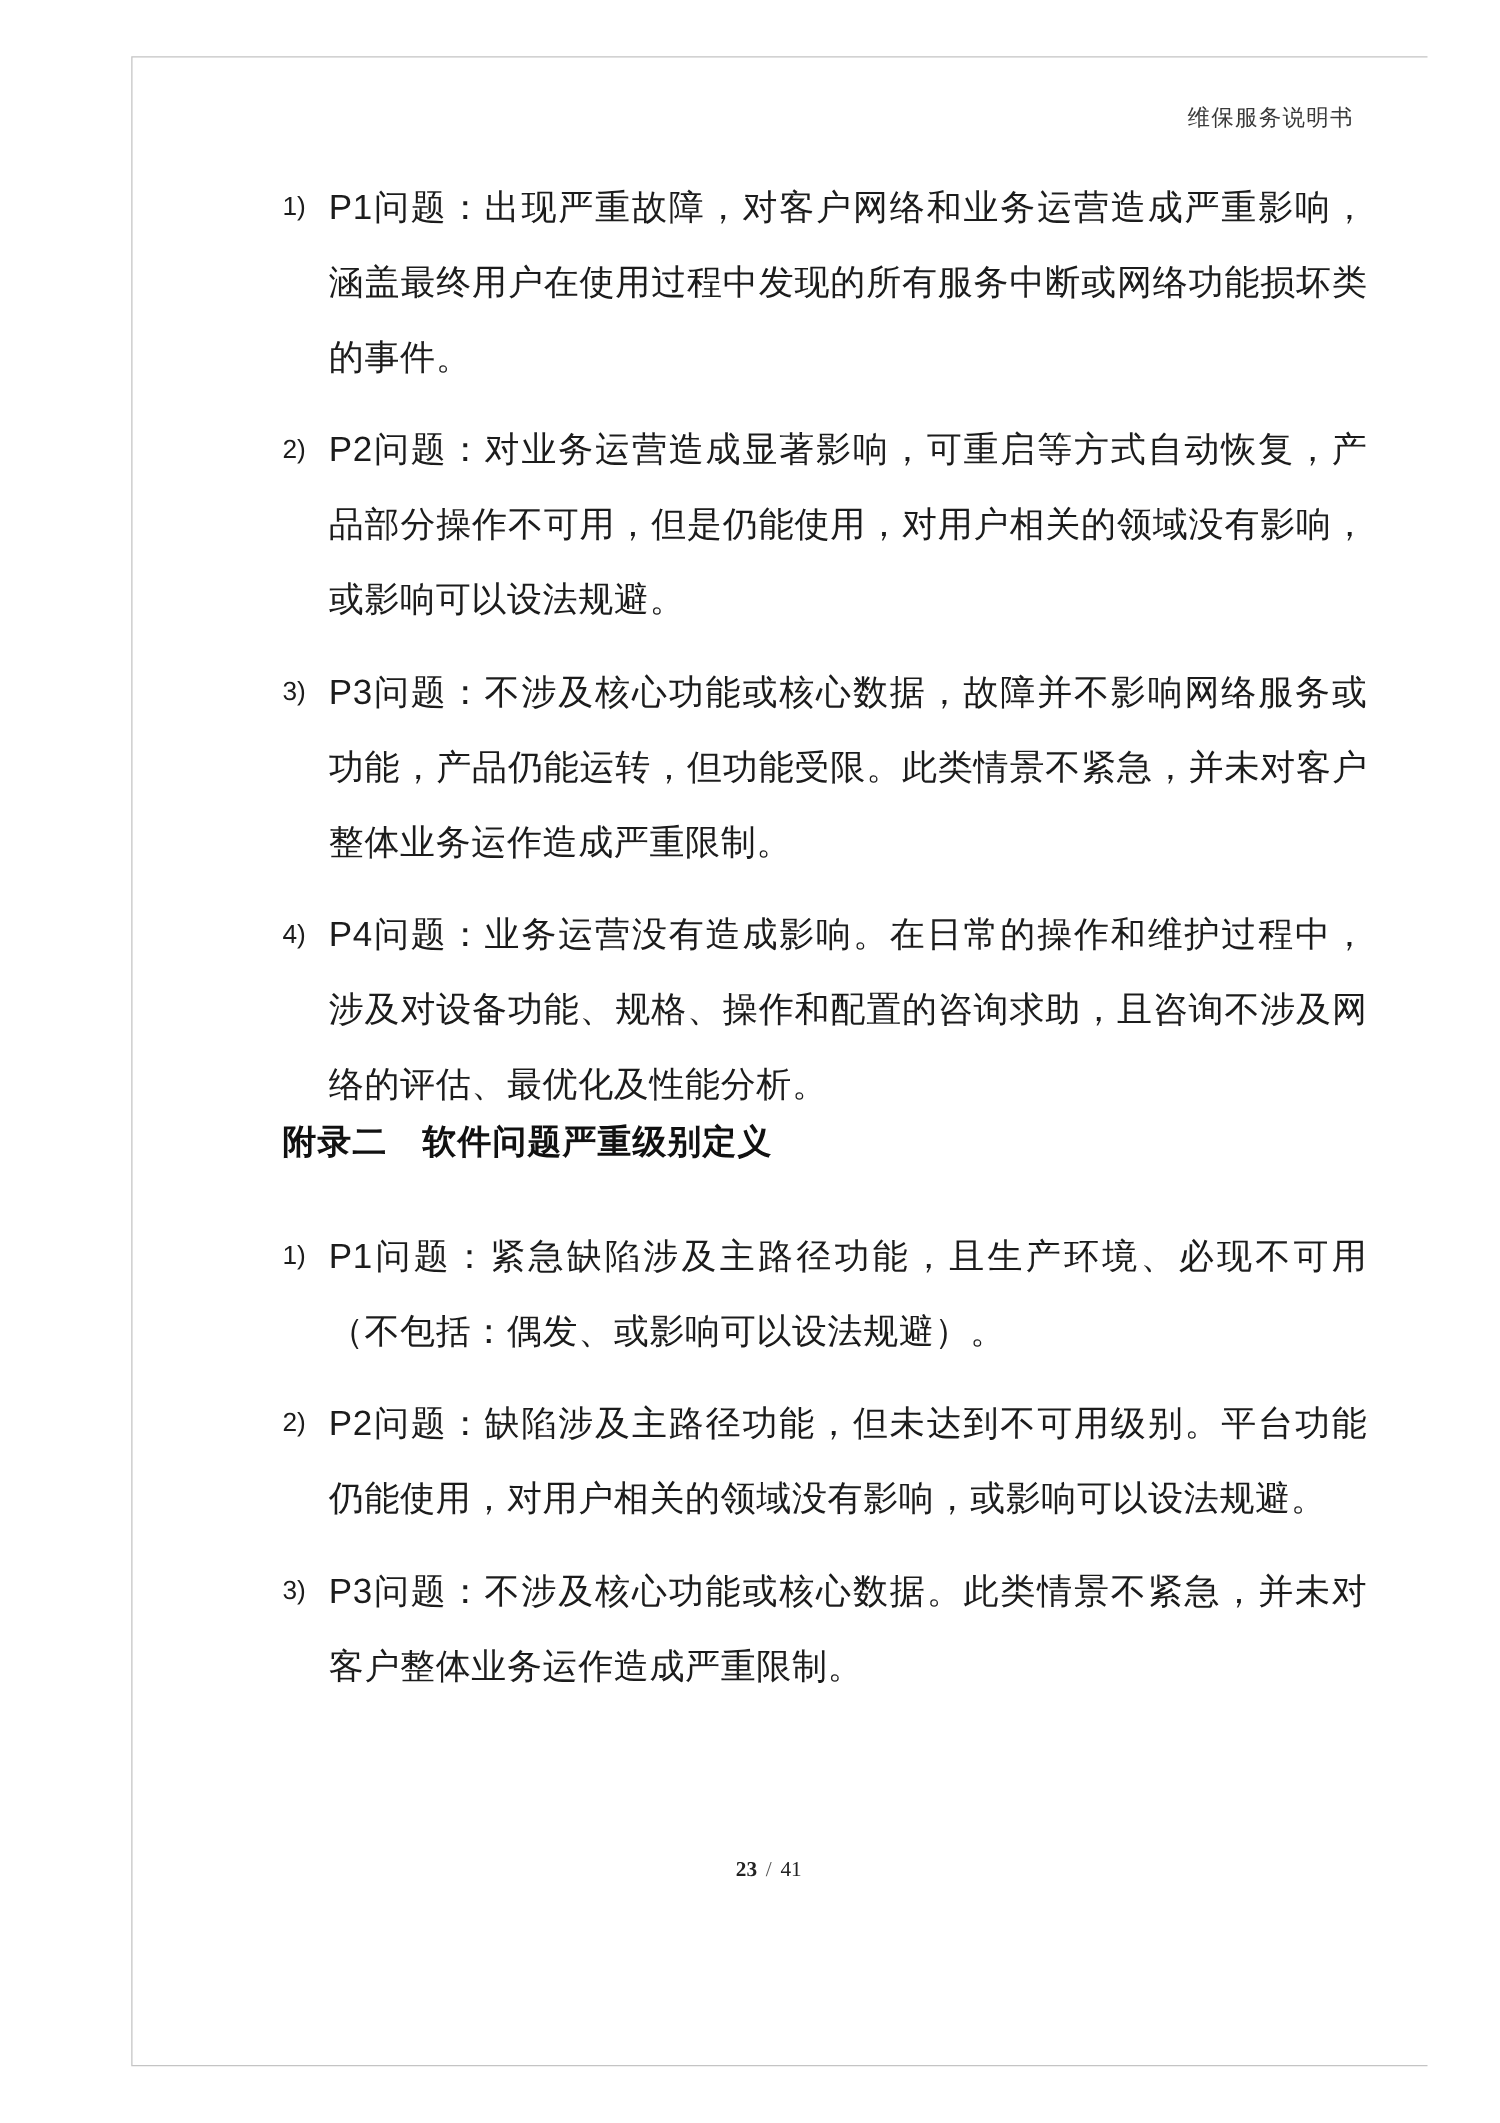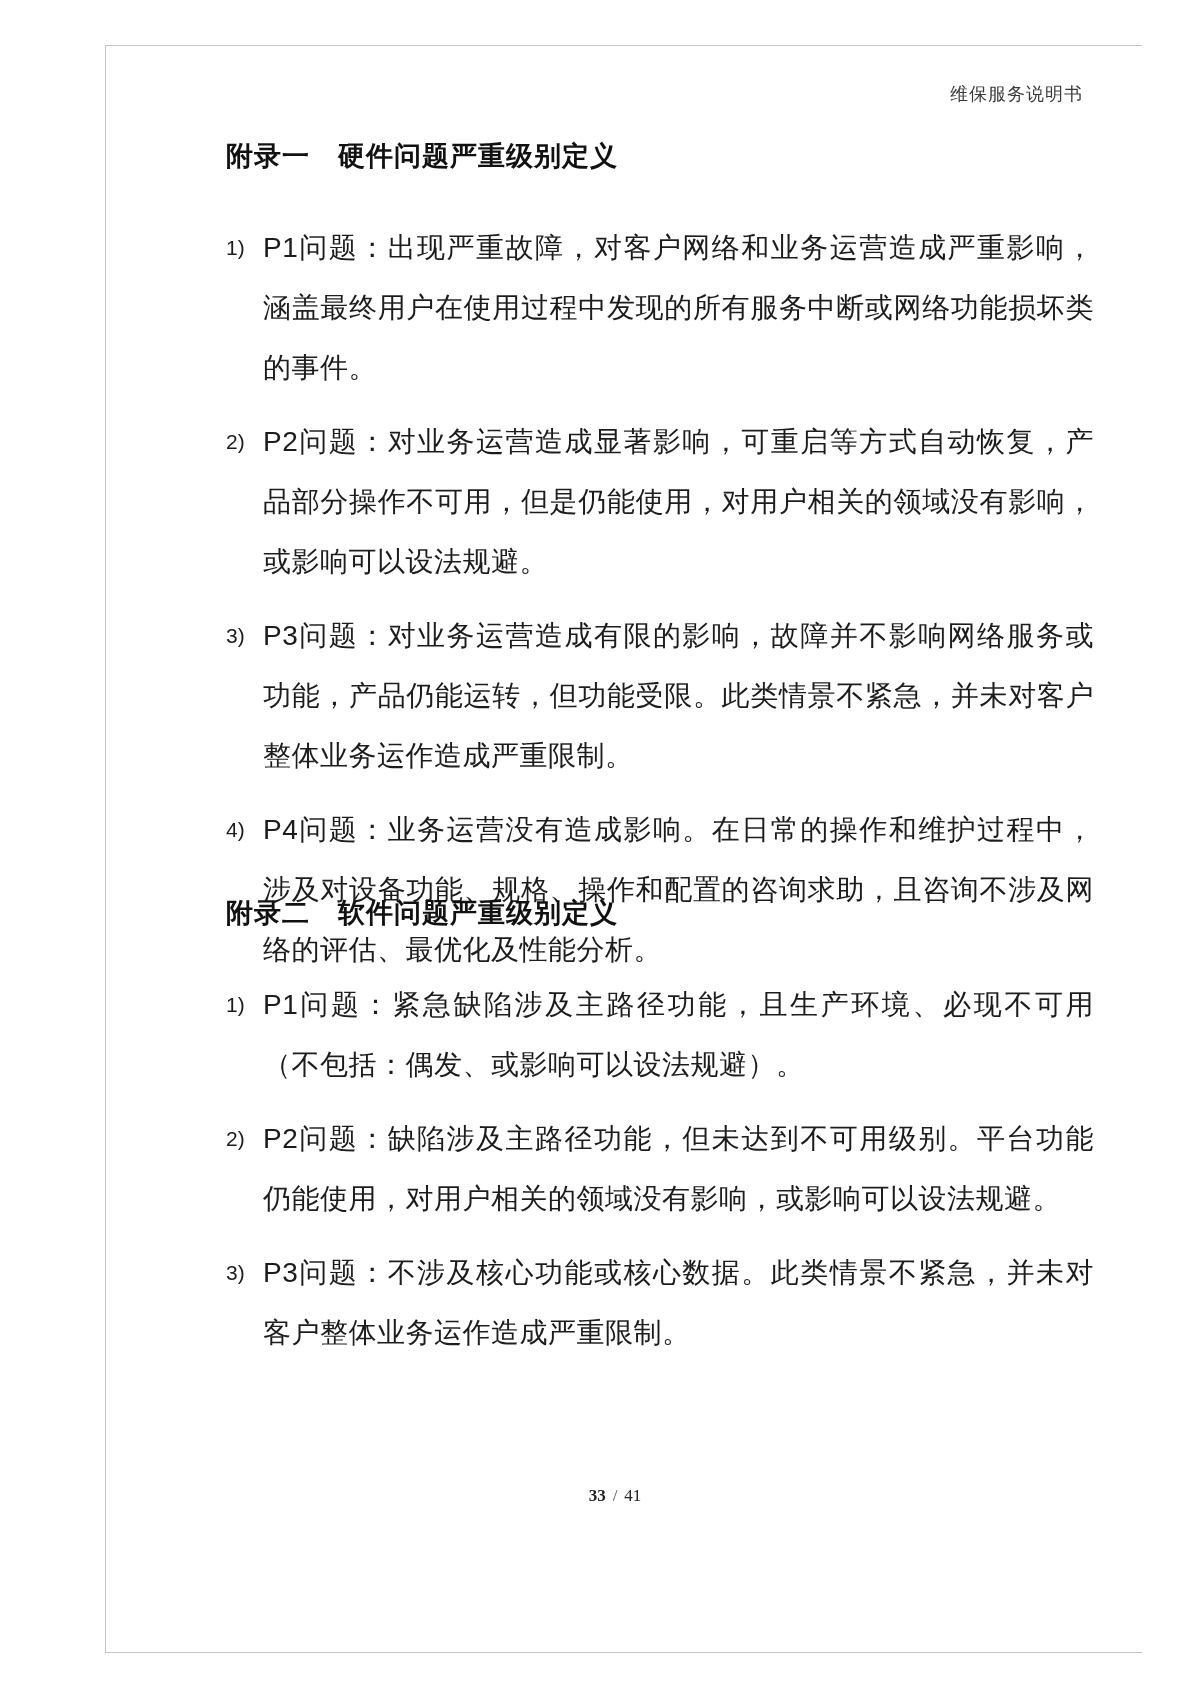--- a/index.html
+++ b/index.html
@@ -78,32 +78,31 @@
 </head>
 <body>
 
 <div class="page">
 
   <div class="frame"></div>
 
   <div class="doc-header">维保服务说明书</div>
 
   <div class="section section-1">
-    <div class="section-title">附录一　硬件问题严重级别定义</div>
     <div class="item">
       <div class="item-num">1)</div>
       <div class="item-text">P1问题：出现严重故障，对客户网络和业务运营造成严重影响，涵盖最终用户在使用过程中发现的所有服务中断或网络功能损坏类的事件。</div>
     </div>
     <div class="item">
       <div class="item-num">2)</div>
       <div class="item-text">P2问题：对业务运营造成显著影响，可重启等方式自动恢复，产品部分操作不可用，但是仍能使用，对用户相关的领域没有影响，或影响可以设法规避。</div>
     </div>
     <div class="item">
       <div class="item-num">3)</div>
-      <div class="item-text">P3问题：对业务运营造成有限的影响，故障并不影响网络服务或功能，产品仍能运转，但功能受限。此类情景不紧急，并未对客户整体业务运作造成严重限制。</div>
+      <div class="item-text">P3问题：不涉及核心功能或核心数据，故障并不影响网络服务或功能，产品仍能运转，但功能受限。此类情景不紧急，并未对客户整体业务运作造成严重限制。</div>
     </div>
     <div class="item">
       <div class="item-num">4)</div>
       <div class="item-text">P4问题：业务运营没有造成影响。在日常的操作和维护过程中，涉及对设备功能、规格、操作和配置的咨询求助，且咨询不涉及网络的评估、最优化及性能分析。</div>
     </div>
   </div>
 
   <div class="section section-2">
     <div class="section-title">附录二　软件问题严重级别定义</div>
     <div class="item">
@@ -114,16 +113,16 @@
       <div class="item-num">2)</div>
       <div class="item-text">P2问题：缺陷涉及主路径功能，但未达到不可用级别。平台功能仍能使用，对用户相关的领域没有影响，或影响可以设法规避。</div>
     </div>
     <div class="item">
       <div class="item-num">3)</div>
       <div class="item-text">P3问题：不涉及核心功能或核心数据。此类情景不紧急，并未对客户整体业务运作造成严重限制。</div>
     </div>
   </div>
 
   <div class="doc-footer">
-    <span class="footer-current">33</span><span class="footer-sep">/</span><span class="footer-total">41</span>
+    <span class="footer-current">23</span><span class="footer-sep">/</span><span class="footer-total">41</span>
   </div>
 
 </div>
 
 </body></html>

